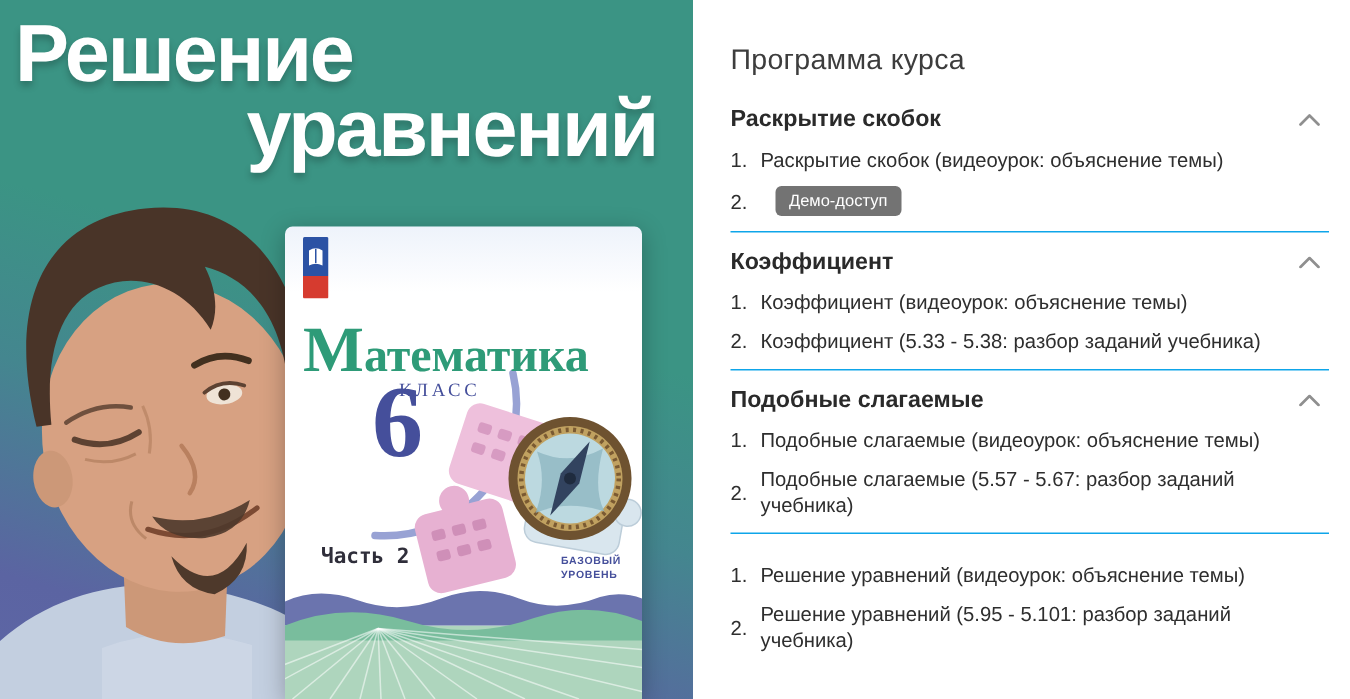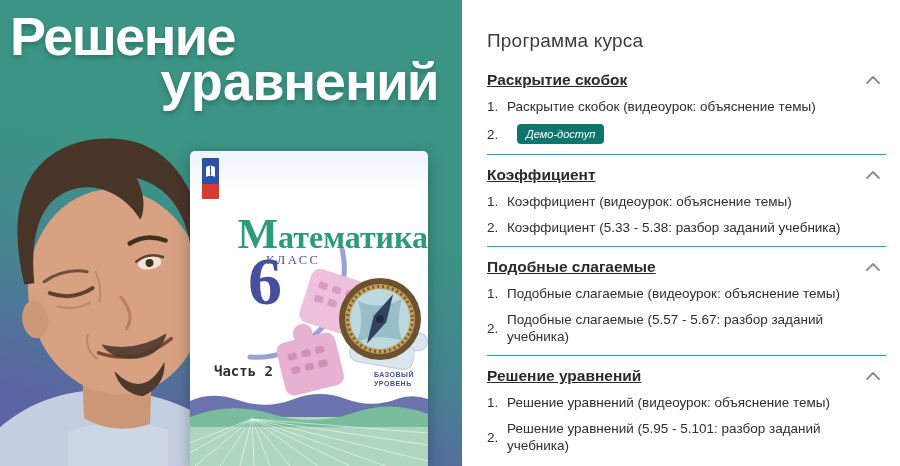--- a/index.html
+++ b/index.html
@@ -6,56 +6,56 @@
   html,body { font-family:"Liberation Sans", sans-serif; background:#fff; }
   .app { position:relative; width:900px; height:466px; overflow:hidden; background:#fff; display:flex; }
 
   
   .promo { position:relative; width:462px; height:466px; flex:none; overflow:hidden;
            background:linear-gradient(196deg, #3b9484 0%, #3b9484 42%, #44868f 62%, #5b64a2 86%, #5e66a6 100%); }
   .promo-title { position:absolute; left:0; top:6px; width:100%; z-index:3;
                  font-weight:bold; font-size:54px; line-height:1.12; letter-spacing:-1.5px;
                  color:#ffffff; text-shadow:0 3px 5px rgba(0,0,0,.22); }
   .promo-title .l1 { margin-left:10px; }
-  .promo-title .l2 { text-align:right; margin-right:24px; margin-top:-10px;font-family:Liberation Mono, monospace; }
+  .promo-title .l2 { text-align:right; margin-right:24px; margin-top:-10px; }
 
   .presenter { position:absolute; left:0; top:0; z-index:1; }
 
   
   .book { position:absolute; left:190px; top:151px; width:238px; height:315px; z-index:2;
           background:linear-gradient(180deg,#eef3fb 0%, #ffffff 14%); border-radius:5px 5px 0 0;
           box-shadow:0 4px 16px rgba(0,0,0,.28); overflow:hidden; }
   .book-art { position:absolute; left:0; top:0; }
   .pub-logo { position:absolute; left:12px; top:7px; width:17px; height:41px; border-radius:1px; overflow:hidden; }
   .pub-top { height:26px; background:#2b52a4; display:flex; align-items:center; justify-content:center; }
   .pub-bottom { height:15px; background:#d63b2f; }
-  .book-title { position:absolute; left:0; right:0; top:58px; text-align:right; z-index:2;
+  .book-title { position:absolute; left:12px; right:0; top:58px; text-align:left; z-index:2;
                 font-family:"Liberation Serif", serif; font-weight:bold; font-size:32px; color:#2e9b78; }
   .book-title::first-letter { font-size:43px; }
   .book-klass { position:absolute; left:76px; top:102px; z-index:2;
                 font-family:"Liberation Serif", serif; font-weight:normal; font-size:12.5px;
                 letter-spacing:2.5px; color:#454f9b; }
   .book-six { position:absolute; left:58px; top:96px; z-index:2; line-height:1;
               font-family:"Liberation Serif", serif; font-weight:bold; font-size:68px; color:#454f9b; }
   .book-part { position:absolute; left:24px; top:212px; z-index:2;
                font-family:"DejaVu Sans Mono", monospace; font-weight:bold; font-size:14px; color:#2f2e3a; }
   .book-level { position:absolute; right:14px; top:219px; z-index:2; text-align:left;
                 font-size:7px; font-weight:bold; line-height:9px; letter-spacing:.5px; color:#454f9b; }
 
   
   .panel { position:relative; flex:1; height:466px; background:#ffffff; padding:30px 14px 0 25px; overflow:hidden; }
   .panel h1 { font-size:19px; font-weight:500; color:#3d3d3d; line-height:22px; margin-bottom:18px; letter-spacing:.2px; }
   .section + .section { margin-top:10px; border-top:1px solid #0ea5e9; padding-top:10px; }
   .sec-head { display:flex; justify-content:space-between; align-items:center; cursor:pointer; }
-  .sec-title { font-size:15.5px; font-weight:bold; color:#2a2a2a; line-height:19px;text-decoration:underline; }
+  .sec-title { font-size:15.5px; font-weight:bold; color:#2a2a2a; line-height:19px; }
   .chevron { flex:none; margin-right:6px; }
   .item { display:flex; align-items:center; margin-top:9px; font-size:13.5px; line-height:17px; color:#2e2e2e; }
   .item .num { width:20px; flex:none; }
-  .badge { display:inline-block; margin-left:10px; flex:none; background:#0f766e; color:#fff;
-           font-size:11px; line-height:14px; padding:3px 9px; border-radius:4px;font-style:italic; }
+  .badge { display:inline-block; margin-left:10px; flex:none; background:#737373; color:#fff;
+           font-size:11px; line-height:14px; padding:3px 9px; border-radius:4px; }
 </style>
 </head>
 <body>
 
 <div class="app">
 
   <div class="promo">
 
     <svg class="presenter" width="462" height="466" viewBox="0 0 462 466" aria-hidden="true">
       <path d="M-5 466 L-5 432 C 30 398 78 386 122 391 C 178 397 218 420 240 452 L 242 466 Z" fill="#c3cfe0"></path>
@@ -218,26 +218,20 @@
         <span class="num">1.</span>
         <span>Подобные слагаемые (видеоурок: объяснение темы)</span>
       </div>
       <div class="item">
         <span class="num">2.</span>
         <span>Подобные слагаемые (5.57 - 5.67: разбор заданий учебника)</span>
       </div>
     </div>
 
     <div class="section">
-      <div class="sec-head">
-        <span class="sec-title">Решение уравнений</span>
-        <svg class="chevron" width="14" height="8" viewBox="0 0 14 8">
-            <polyline points="1,7 7,1 13,7" fill="none" stroke="#8f8f8f" stroke-width="1.8" stroke-linecap="round" stroke-linejoin="round"></polyline>
-          </svg>
-      </div>
       <div class="item">
         <span class="num">1.</span>
         <span>Решение уравнений (видеоурок: объяснение темы)</span>
       </div>
       <div class="item">
         <span class="num">2.</span>
         <span>Решение уравнений (5.95 - 5.101: разбор заданий учебника)</span>
       </div>
 
     </div>

